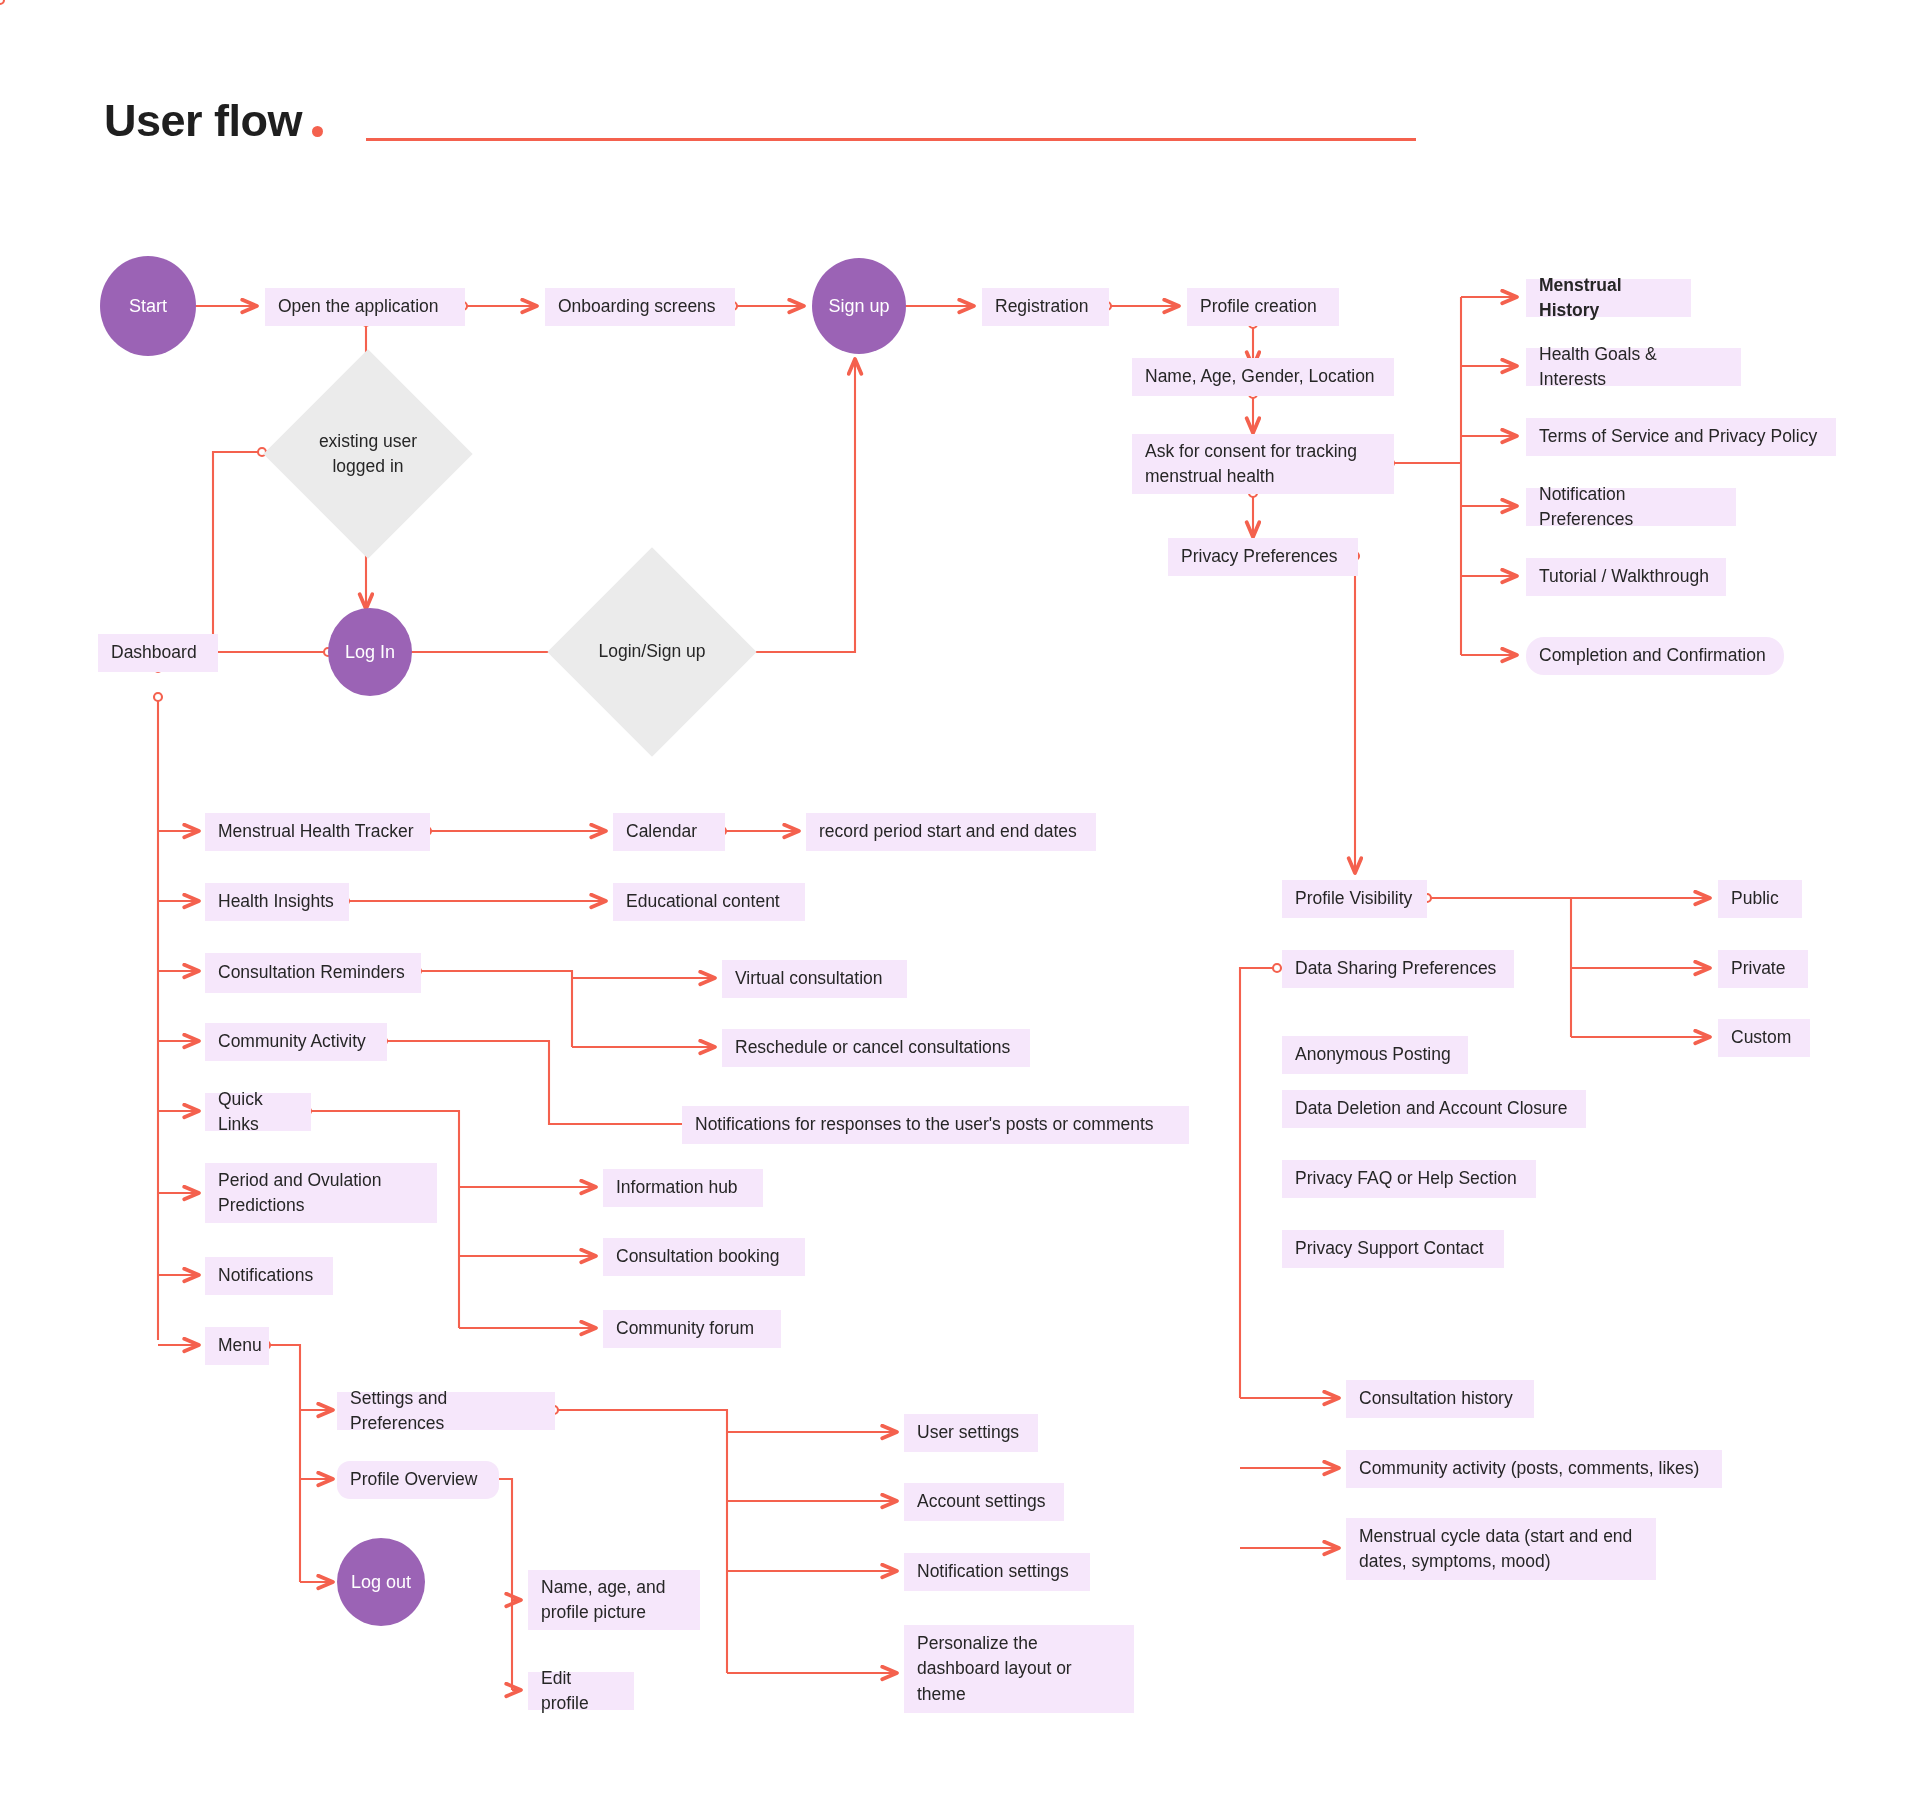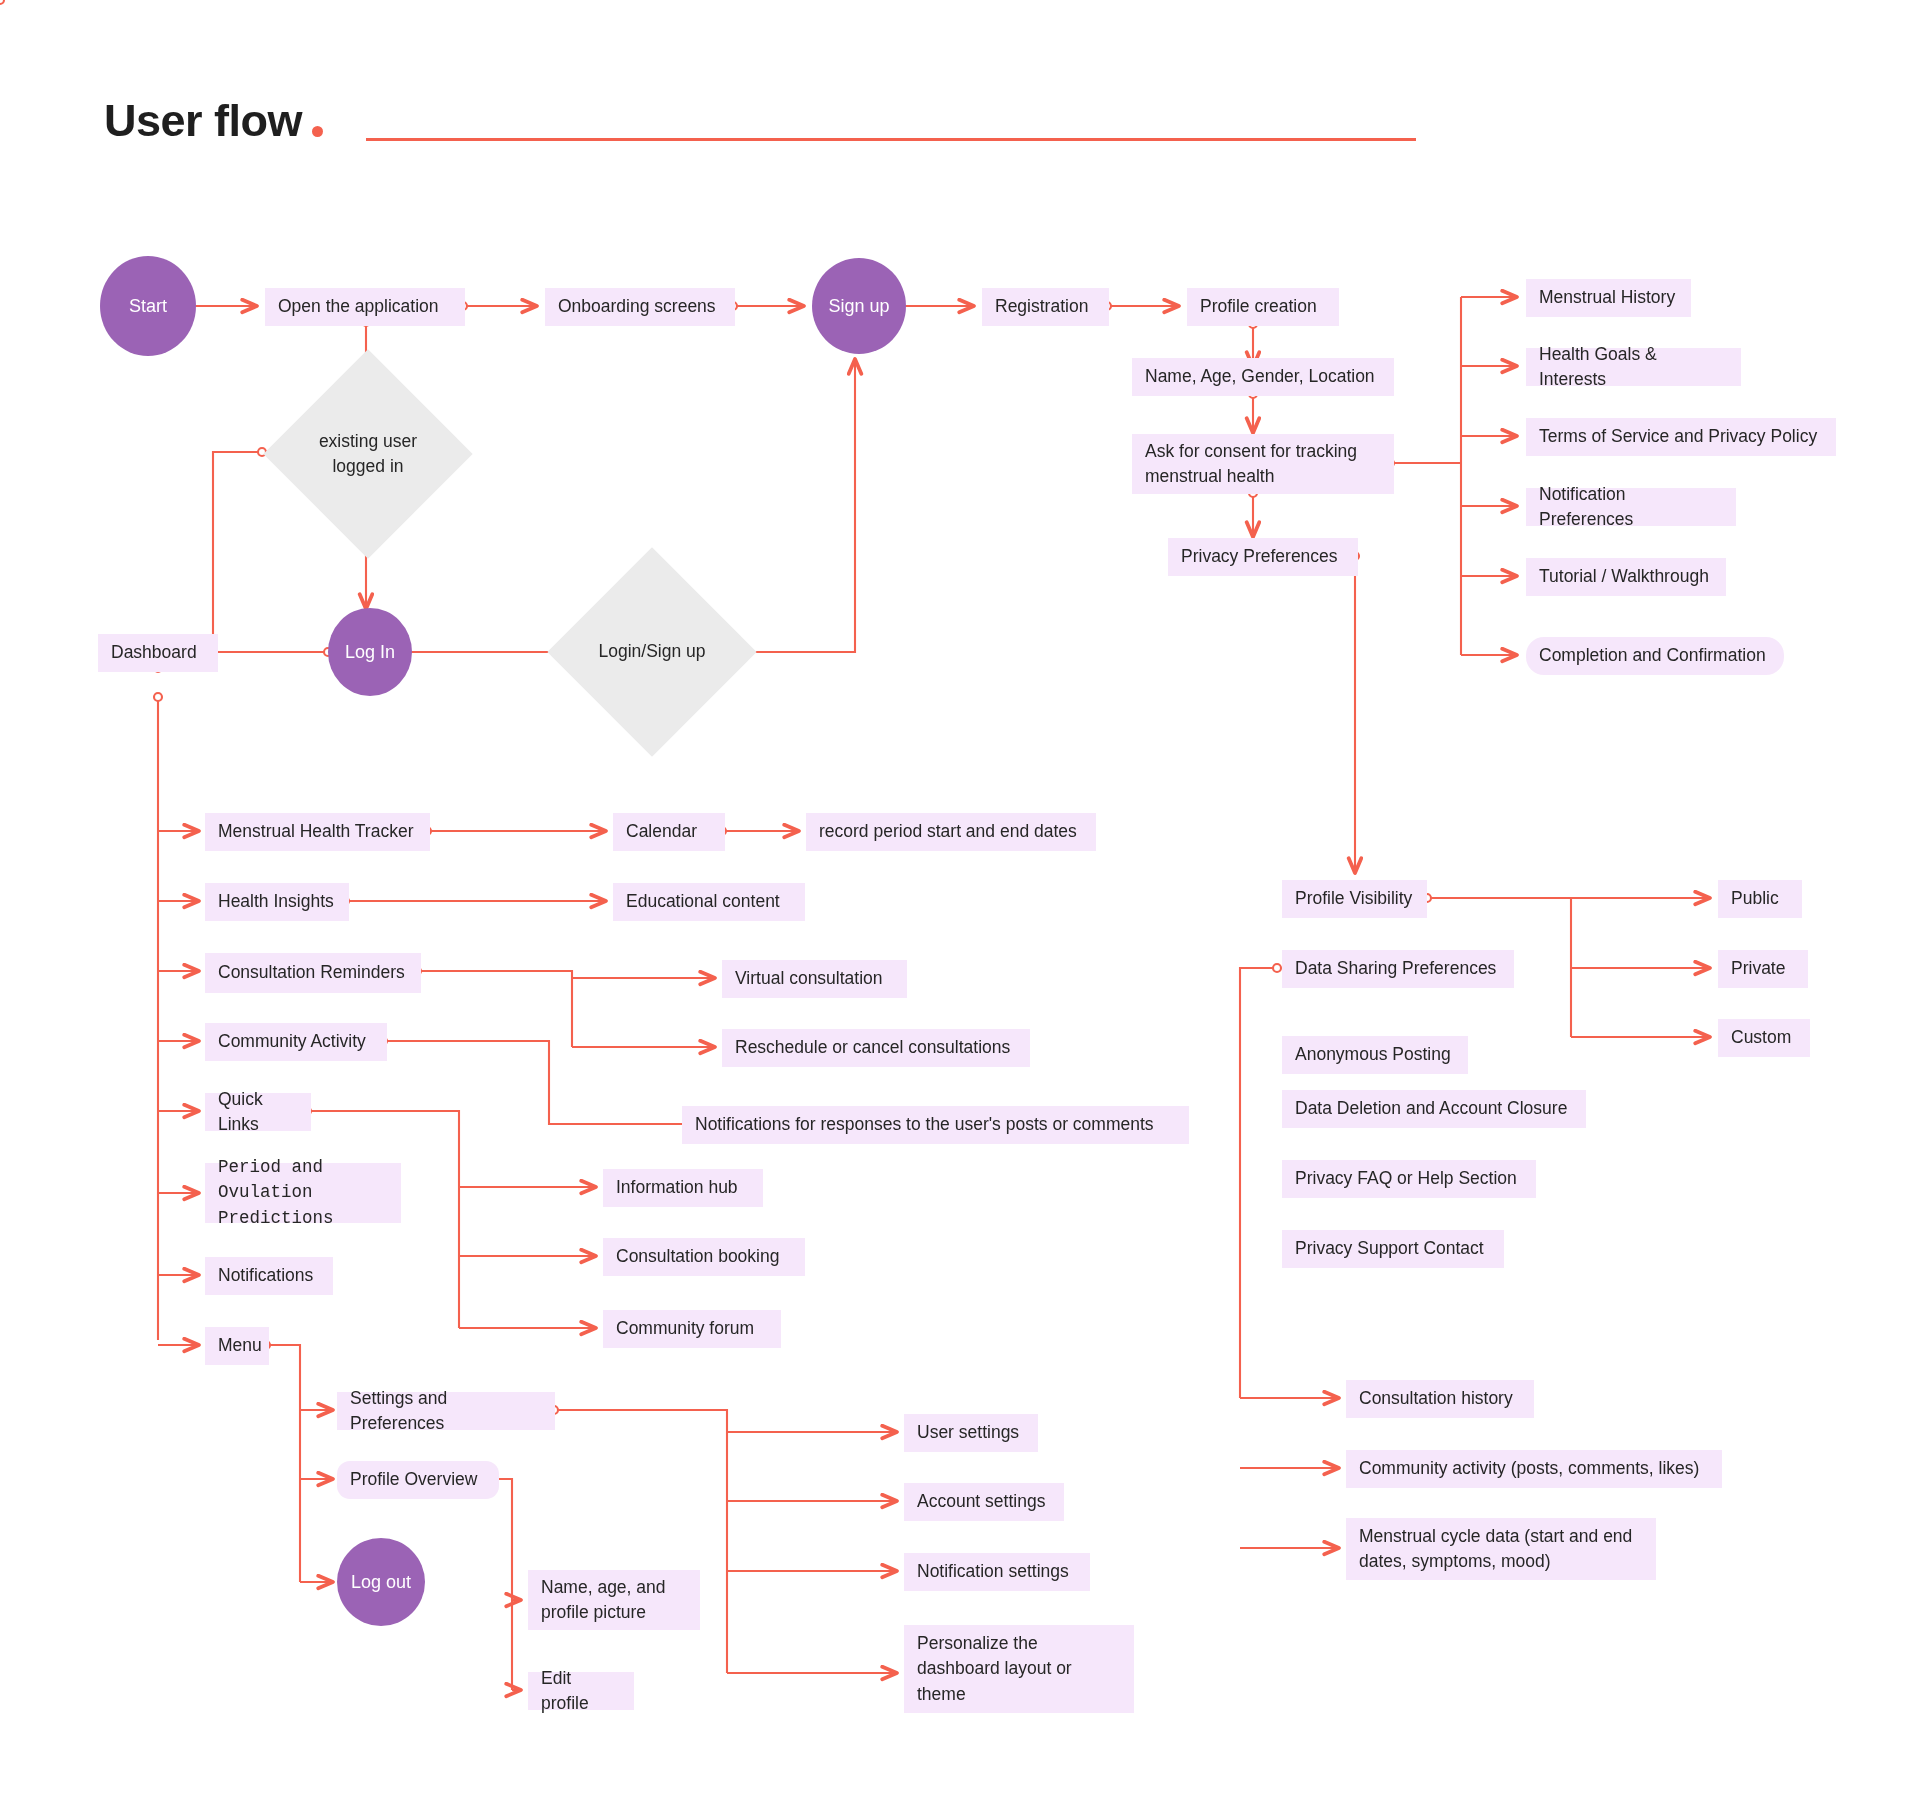--- a/index.html
+++ b/index.html
@@ -249,21 +249,21 @@
 
   <div class="diamond" style="left:578px; top:578px; width:148px; height:148px;">
     <div class="dshape"></div>
     <div class="dlabel">Login/Sign up</div>
   </div>
 
   <div class="node" style="left:98px; top:634px; width:120px; height:36px;">
     <span>Dashboard</span>
   </div>
 
-  <div class="node" style="left:1526px; top:279px; width:165px; height:36px;">
+  <div class="node" style="left:1526px; top:279px; width:165px; height:36px;font-weight:bold;">
     <span>Menstrual History</span>
   </div>
   <div class="node" style="left:1526px; top:348px; width:215px; height:36px;">
     <span>Health Goals &amp; Interests</span>
   </div>
   <div class="node" style="left:1526px; top:418px; width:310px; height:36px;">
     <span>Terms of Service and Privacy Policy</span>
   </div>
   <div class="node" style="left:1526px; top:488px; width:210px; height:36px;">
     <span>Notification Preferences</span>
@@ -283,21 +283,21 @@
   </div>
   <div class="node" style="left:205px; top:953px; width:216px; height:40px;">
     <span>Consultation Reminders</span>
   </div>
   <div class="node" style="left:205px; top:1023px; width:182px; height:36px;">
     <span>Community Activity</span>
   </div>
   <div class="node" style="left:205px; top:1093px; width:106px; height:36px;">
     <span>Quick Links</span>
   </div>
-  <div class="node multiline" style="left:205px; top:1163px; width:196px; height:60px;font-family:Liberation Mono, monospace;">
+  <div class="node multiline" style="left:205px; top:1163px; width:232px; height:60px;">
     <span>Period and Ovulation
 Predictions</span>
   </div>
   <div class="node" style="left:205px; top:1257px; width:128px; height:36px;">
     <span>Notifications</span>
   </div>
   <div class="node" style="left:205px; top:1327px; width:64px; height:36px;">
     <span>Menu</span>
   </div>
 

